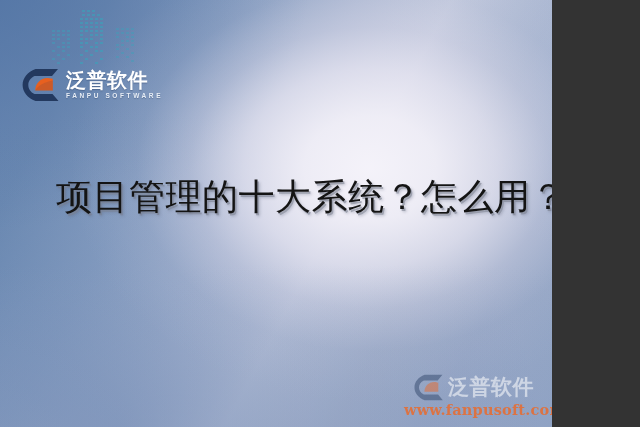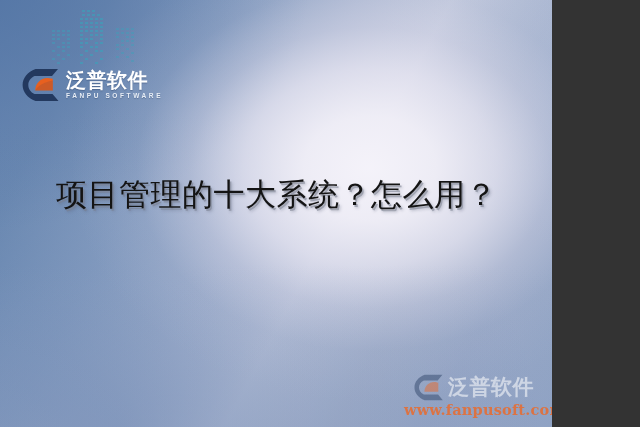--- a/index.html
+++ b/index.html
@@ -109,21 +109,21 @@
     letter-spacing: 2.6px;
     text-shadow: 0 1px 1px rgba(30,50,85,0.30);
   }
 
   
   .headline {
     position: absolute;
     left: 56px;
     top: 176px;
     font-family: "DejaVu Serif", "Liberation Serif", serif;
-    font-size: 31px;
+    font-size: 36px;
     line-height: 1.18;
     color: #141414;
     white-space: nowrap;
     letter-spacing: 0.5px;
     text-shadow:
       1.5px 1.5px 0 rgba(120,125,140,0.55),
       2.5px 2.5px 3px rgba(90,98,120,0.35);
   }
 
   

